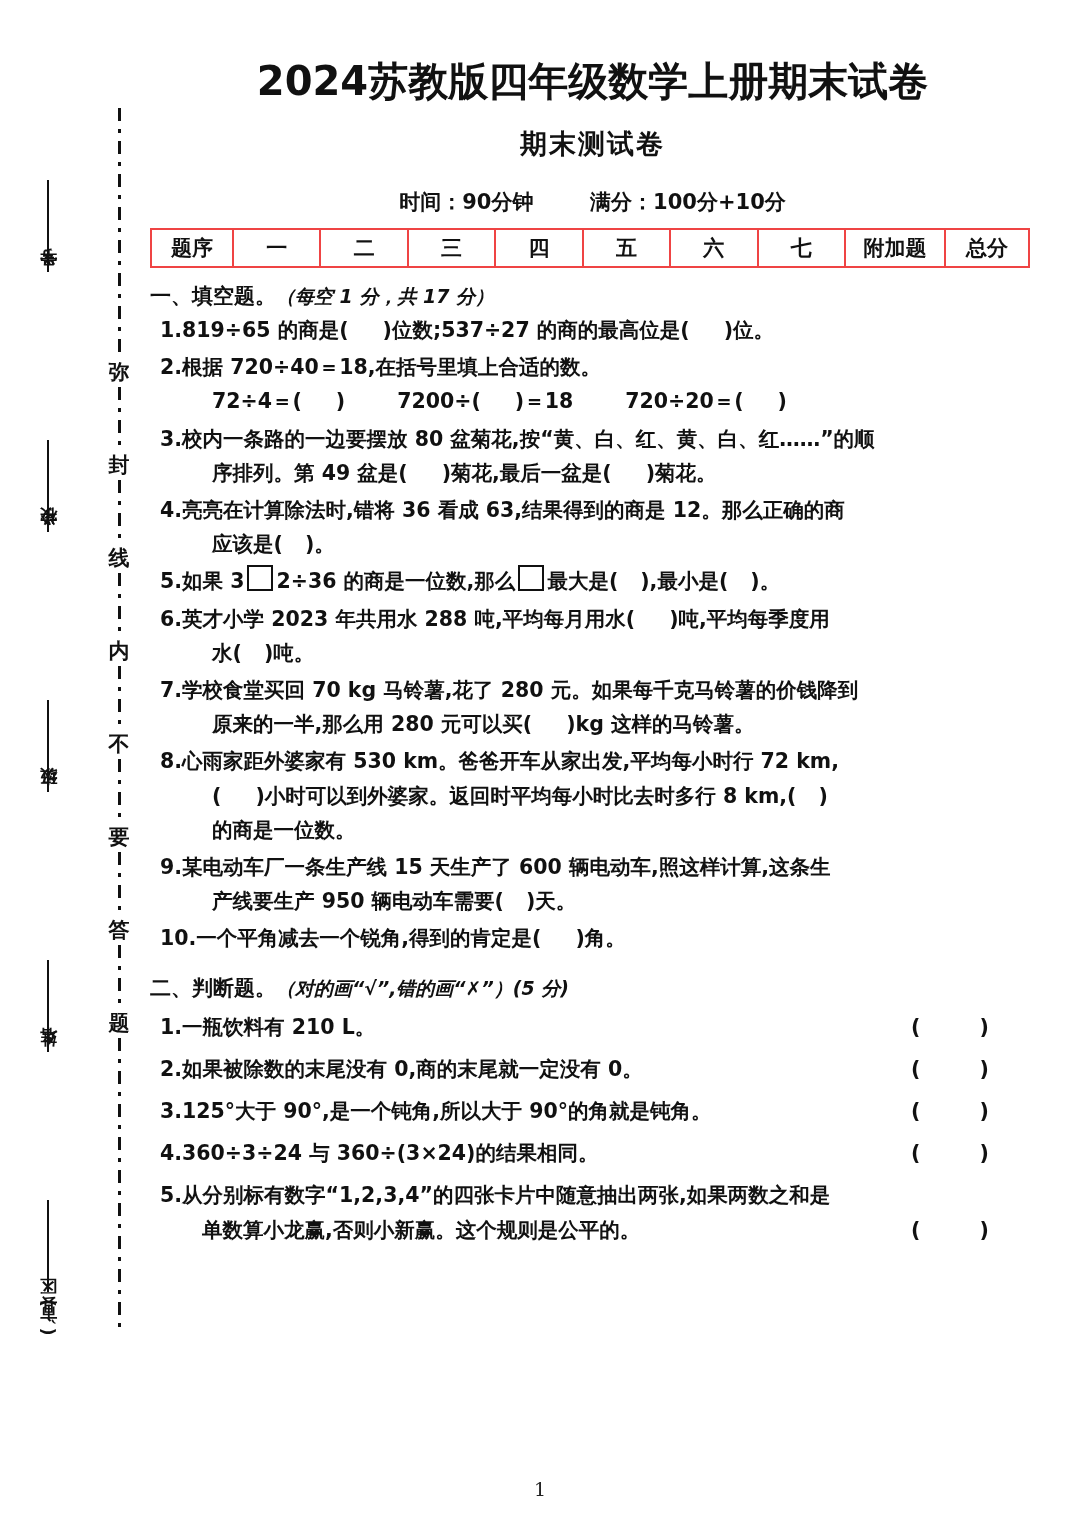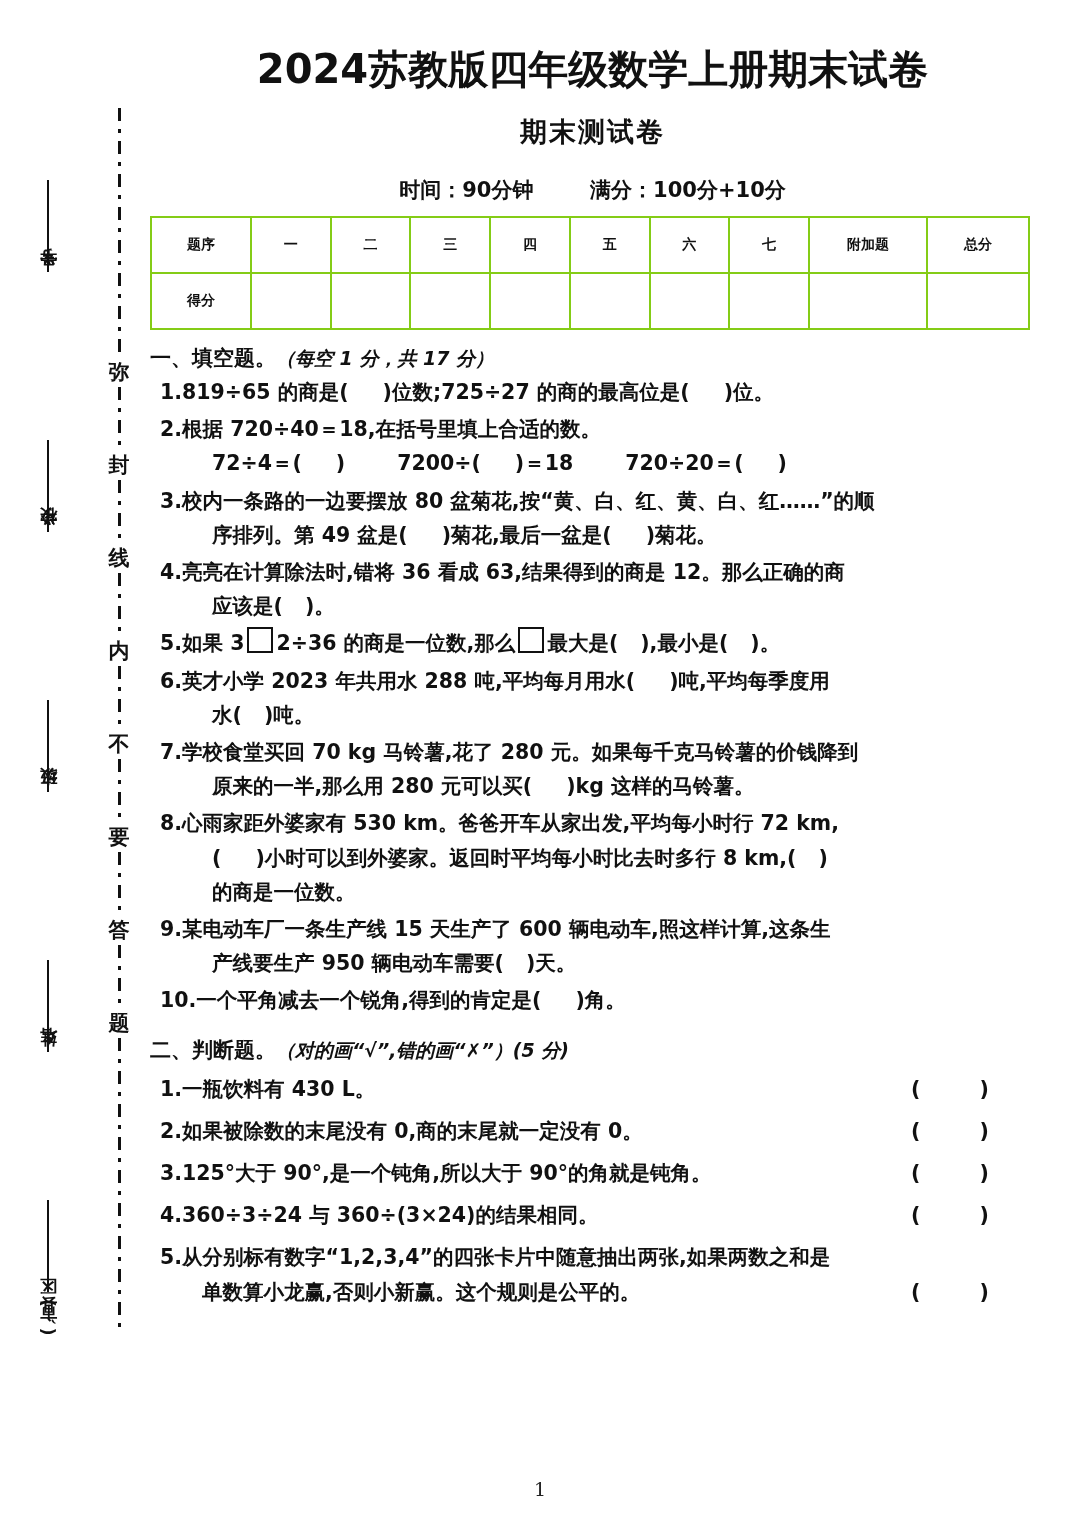--- a/index.html
+++ b/index.html
@@ -84,21 +84,21 @@
     top: 0;
     width: 885px;
   }
 
   #paper-title {
     text-align: center;
     font-family: "DejaVu Sans", "Liberation Sans", sans-serif;
     font-weight: bold;
     font-size: 40px;
     letter-spacing: 0px;
-    margin-top: 46px;
+    margin-top: 58px;
     line-height: 1.15;
     white-space: nowrap;
   }
   #paper-subtitle {
     text-align: center;
     font-family: "DejaVu Sans", "Liberation Sans", sans-serif;
     font-weight: bold;
     font-size: 27px;
     margin-top: 22px;
     letter-spacing: 2px;
@@ -113,28 +113,28 @@
   #exam-meta .meta-gap { display: inline-block; width: 42px; }
 
   
   #score-table {
     border-collapse: collapse;
     margin-top: 12px;
     width: 880px;
     table-layout: fixed;
   }
   #score-table td {
-    border: 2px solid #84cc16;
+    border: 2px solid #ef4444;
     height: 36px;
     text-align: center;
     vertical-align: middle;
     font-family: "DejaVu Sans", "Liberation Sans", sans-serif;
     font-weight: bold;
-    font-size: 14px;
-    padding: 9px;
+    font-size: 21px;
+    padding: 0;
   }
   #score-table td.hdr-label { width: 80px; }
   #score-table td.col-extra { width: 98px; margin-left: 8px; }
   #score-table td.col-total { width: 82px; }
 
   
   .section-head {
     font-family: "DejaVu Sans", "Liberation Sans", sans-serif;
     font-size: 21px;
     margin-top: 14px;
@@ -272,41 +272,29 @@
       <td>一</td>
       <td>二</td>
       <td>三</td>
       <td>四</td>
       <td>五</td>
       <td>六</td>
       <td>七</td>
       <td class="col-extra">附加题</td>
       <td class="col-total">总分</td>
     </tr>
-    <tr>
-      <td class="hdr-label">得分</td>
-      <td></td>
-      <td></td>
-      <td></td>
-      <td></td>
-      <td></td>
-      <td></td>
-      <td></td>
-      <td class="col-extra"></td>
-      <td class="col-total"></td>
-    </tr>
   </tbody>
     </table>
 
   <div class="section-head">
     <span class="sec-title">一、填空题。</span><span class="sec-note">（每空 1 分，共 17 分）</span>
   </div>
 
   <div class="q">
-    <span class="num">1.</span><span>819÷65 的商是(</span><span class="gapbox"></span><span>)位数;725÷27 的商的最高位是(</span><span class="gapbox"></span><span>)位。</span>
+    <span class="num">1.</span><span>819÷65 的商是(</span><span class="gapbox"></span><span>)位数;537÷27 的商的最高位是(</span><span class="gapbox"></span><span>)位。</span>
   </div>
 
   <div class="q">
     <span class="num">2.</span><span>根据 720÷40＝18,在括号里填上合适的数。</span>
   </div>
   <div class="q sub">
     <span>72÷4＝(</span><span class="gapbox"></span><span>)</span><span class="wide-gap"></span><span>7200÷(</span><span class="gapbox"></span><span>)＝18</span><span class="wide-gap"></span><span>720÷20＝(</span><span class="gapbox"></span><span>)</span>
   </div>
 
   <div class="q">
@@ -360,21 +348,21 @@
 
   <div class="q">
     <span class="num">10.</span><span>一个平角减去一个锐角,得到的肯定是(</span><span class="gapbox"></span><span>)角。</span>
   </div>
 
   <div class="section-head" style="margin-top:18px;">
     <span class="sec-title">二、判断题。</span><span class="sec-note">（对的画“√”,错的画“✗”）(5 分)</span>
   </div>
 
   <div class="tf-row">
-    <span class="num">1.</span><span>一瓶饮料有 430 L。</span>
+    <span class="num">1.</span><span>一瓶饮料有 210 L。</span>
     <span class="tf-paren">(   )</span>
   </div>
 
   <div class="tf-row">
     <span class="num">2.</span><span>如果被除数的末尾没有 0,商的末尾就一定没有 0。</span>
     <span class="tf-paren">(   )</span>
   </div>
 
   <div class="tf-row">
     <span class="num">3.</span><span>125°大于 90°,是一个钝角,所以大于 90°的角就是钝角。</span>

